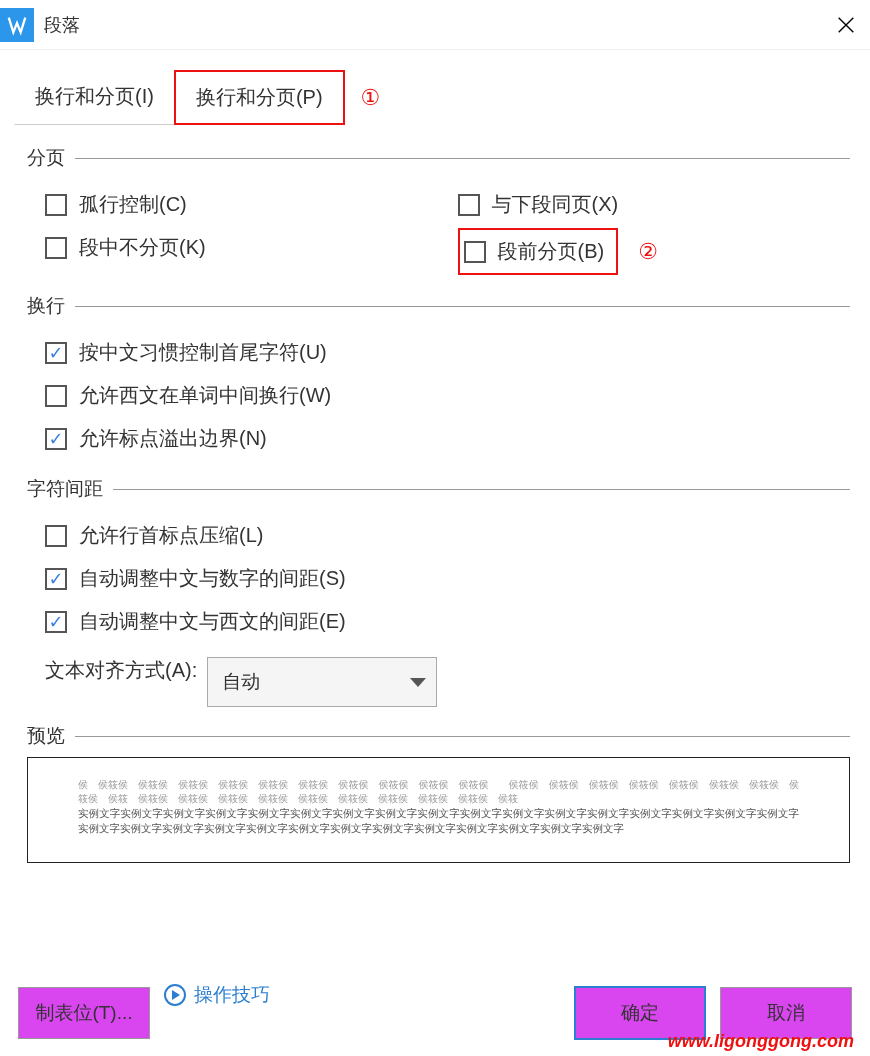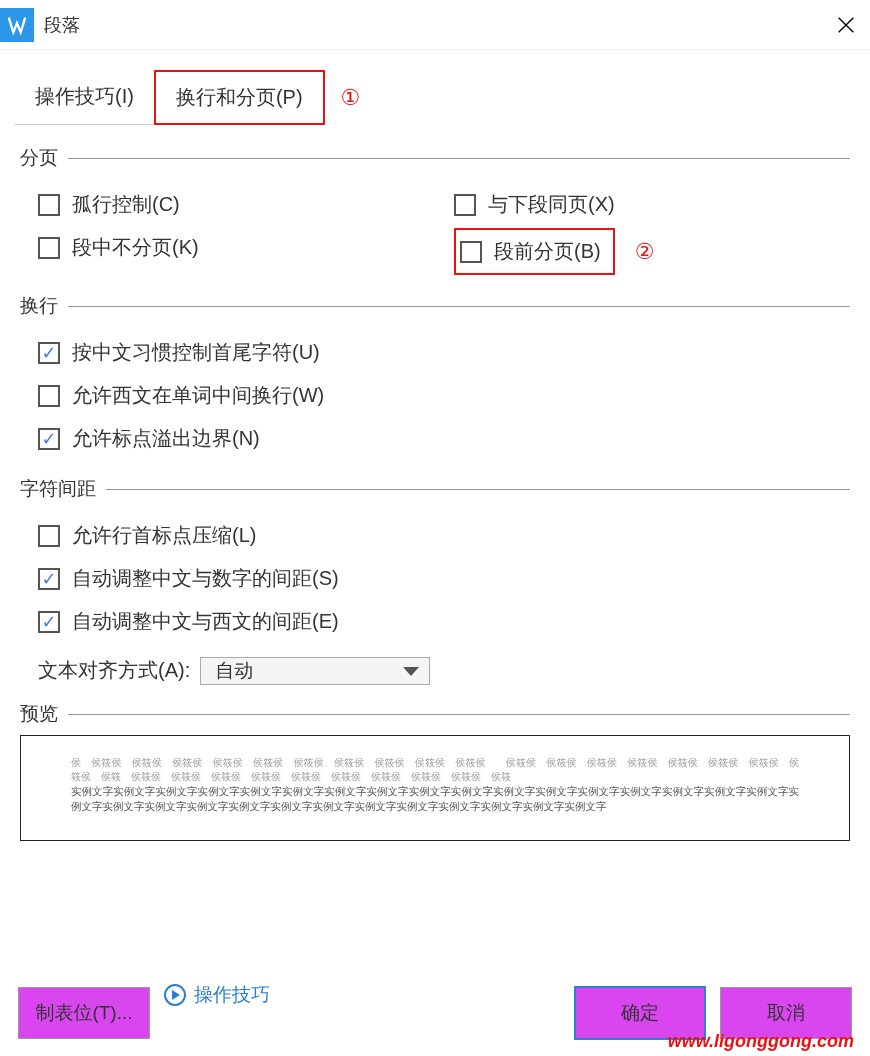--- a/index.html
+++ b/index.html
@@ -46,20 +46,21 @@
       font-weight: normal;
     }
     .tab:first-child {
       border-bottom: 1px solid #ccc;
       border-right:none;
     }
     .circled { color:#e11; font-size:22px; margin-left:16px; align-self:center; }
     
     .content {
       padding: 8px 20px 10px 20px;
+      margin-left: 7px;
     }
     .section-header {
       display: flex;
       align-items: center;
       margin: 12px 0 8px;
       font-size: 19px;
     }
     .section-header .line {
       flex: 1;
       height: 1px;
@@ -102,21 +103,21 @@
     
     .align-row {
       display:flex; 
       padding: 10px 0 4px 18px;
       font-size:20px;
     }
     .align-row label { margin-right: 10px; }
     .select {
       border:1px solid #aaa;
       background:#f5f5f5;
-      width:230px; height:28px;
+      width:230px; height:50px;
       display:flex; align-items:center; justify-content:space-between;
       padding: 0 10px 0 14px;
       font-size:19px;
       cursor:pointer;
     }
     .select .caret { 
       width:0;height:0;border-left:8px solid transparent;border-right:8px solid transparent;border-top:9px solid #555;
     }
     
     .preview-box {
@@ -181,21 +182,21 @@
   </div>
   <div class="titlebar-title">段落</div>
   <div class="close-btn">
     <svg viewBox="0 0 24 24">
         <path d="M4 4 L20 20 M20 4 L4 20" fill="none"></path>
       </svg>
   </div>
 </div>
 
 <div class="tabs">
-  <div class="tab">操作技巧(I)</div>
+  <div class="tab">换行和分页(I)</div>
   <div class="tab active-highlight">换行和分页(P)</div>
   <span class="circled">①</span>
 </div>
 
 <div class="content">
 
   <div class="section-header">
     <span>分页</span>
     <div class="line"></div>
   </div>

